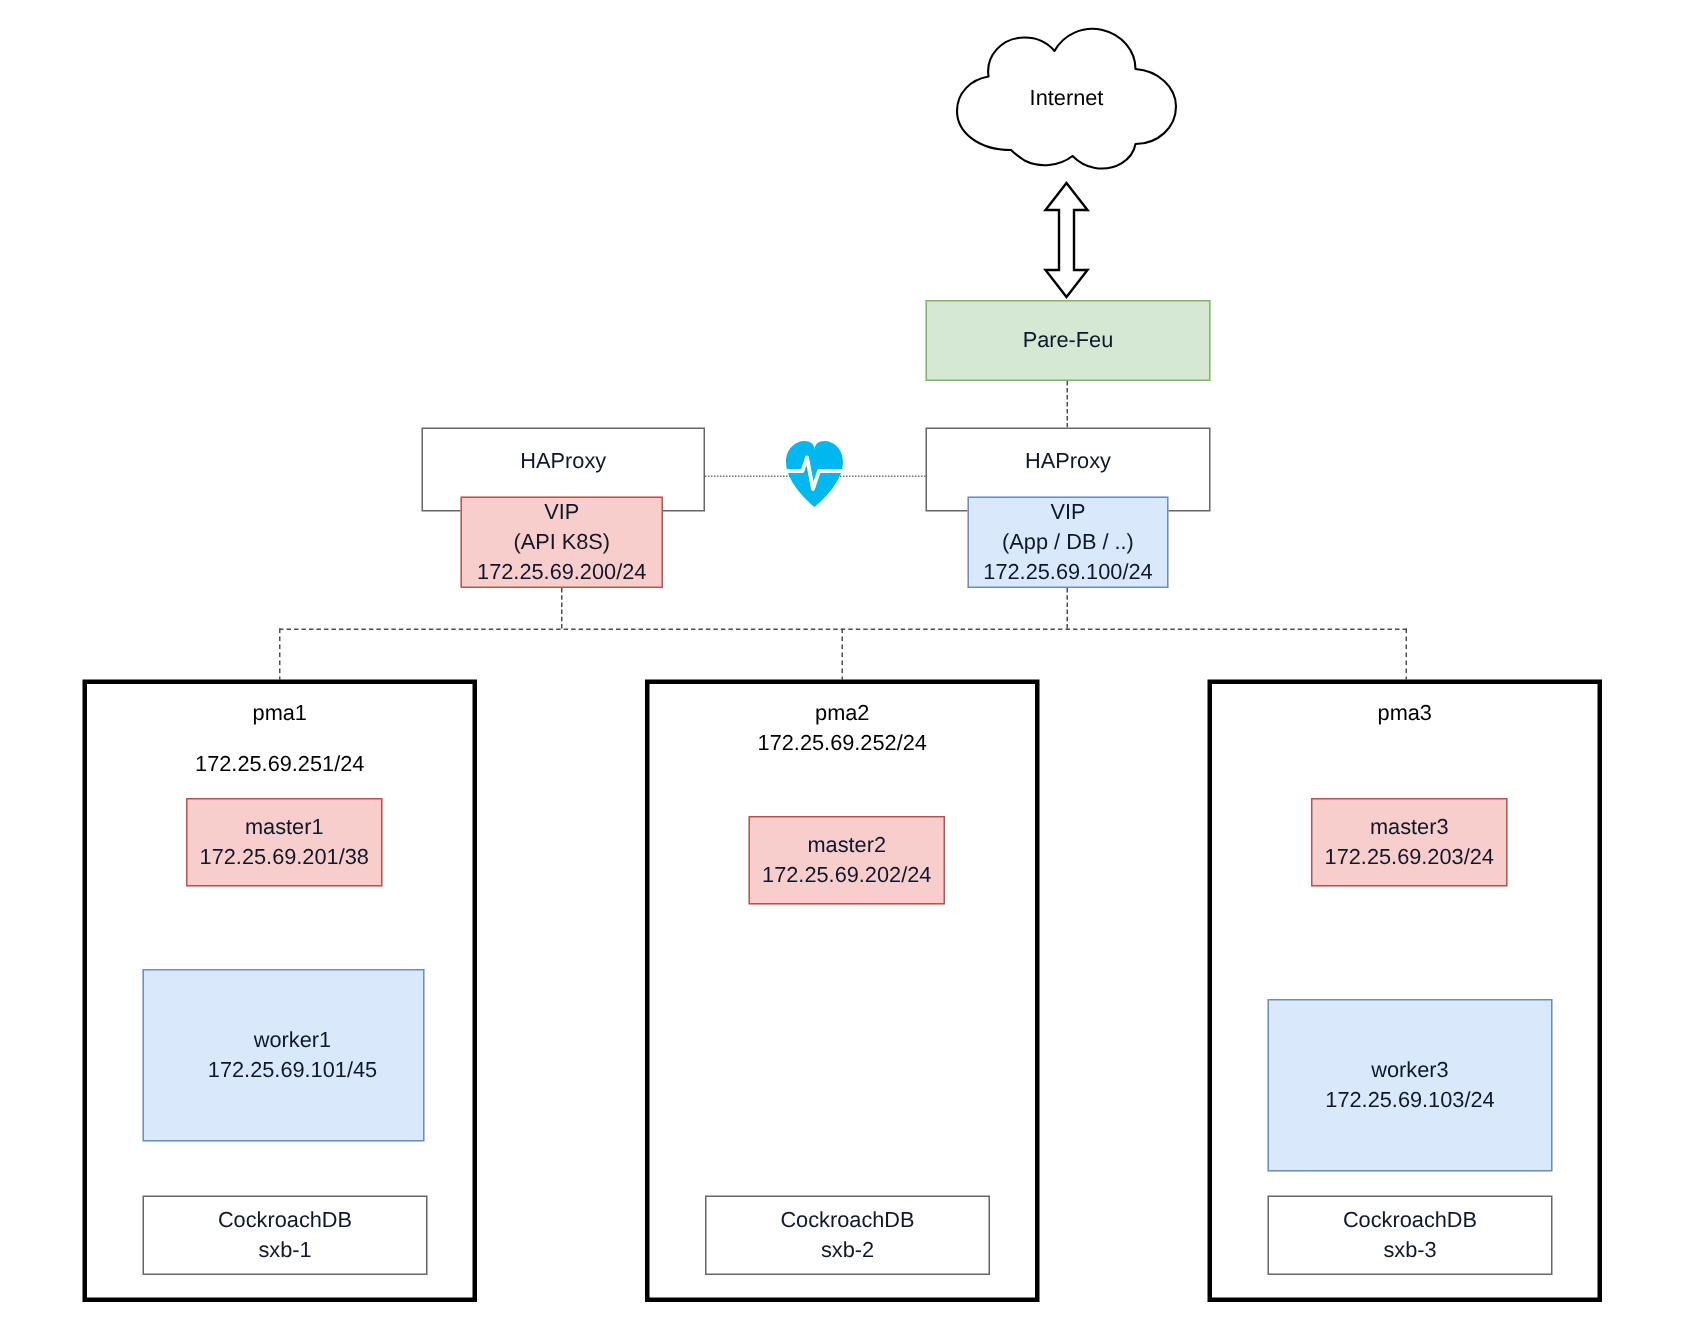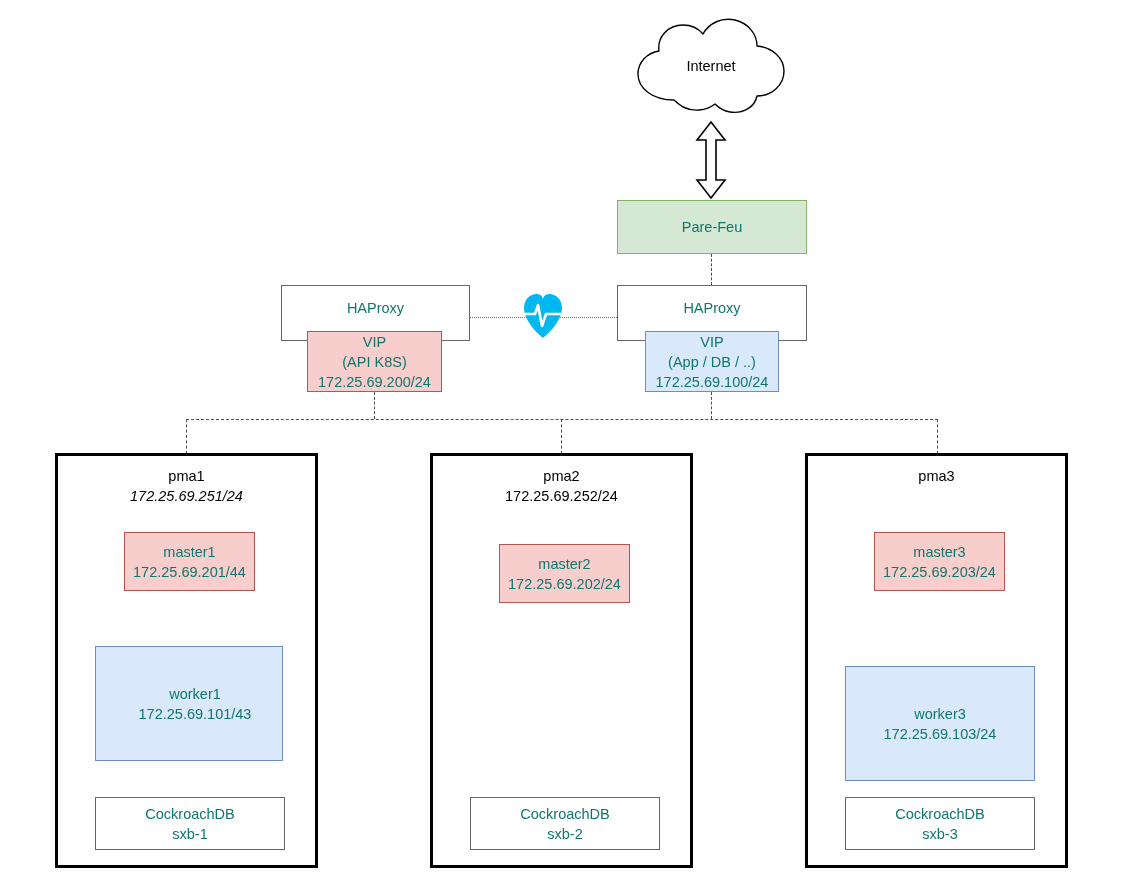--- a/index.html
+++ b/index.html
@@ -28,21 +28,21 @@
     box-sizing: border-box;
     border: 1px solid #666666;
     background: #ffffff;
     display: flex;
     flex-direction: column;
     align-items: center;
     justify-content: center;
     text-align: center;
     font-size: 14.5px;
     line-height: 1.38;
-    color: #0f766e;
+    color: #0f172a;
   }
   .box.fill-green { background: #d5e8d4; border-color: #82b366; }
   .box.fill-red   { background: #f8cecc; border-color: #b85450; }
   .box.fill-blue  { background: #dae8fc; border-color: #6c8ebf; }
   .box.plain      { border-color: #666666; background: #ffffff; }
 
   
   .container-box {
     position: absolute;
     box-sizing: border-box;
@@ -156,30 +156,30 @@
   <div class="dash-v" style="left:711px; top:392px; height:27px;"></div>
 
   <div class="dash-h" style="left:186px; top:419px; width:752px;"></div>
 
   <div class="dash-v" style="left:186px; top:419px; height:35px;"></div>
   <div class="dash-v" style="left:561px; top:419px; height:35px;"></div>
   <div class="dash-v" style="left:937px; top:419px; height:35px;"></div>
 
   <div class="container-box" style="left:55px; top:453px; width:263px; height:415px;">
     <div class="container-title" style="top:10px;">pma1</div>
-    <div class="container-title" style="top:30px;font-style:italic;">172.25.69.251/24</div>
+    <div class="container-title" style="top:44px;">172.25.69.251/24</div>
 
     <div class="box fill-red" style="left:66px; top:76px; width:131px; height:59px;">
       <div>master1</div>
-      <div class="nowrap">172.25.69.201/44</div>
+      <div class="nowrap">172.25.69.201/38</div>
     </div>
 
     <div class="box fill-blue" style="left:37px; top:190px; width:188px; height:115px;padding-left:12px;">
       <div>worker1</div>
-      <div class="nowrap">172.25.69.101/43</div>
+      <div class="nowrap">172.25.69.101/45</div>
     </div>
 
     <div class="box plain" style="left:37px; top:341px; width:190px; height:53px;">
       <div>CockroachDB</div>
       <div>sxb-1</div>
     </div>
   </div>
 
   <div class="container-box" style="left:430px; top:453px; width:263px; height:415px;">
     <div class="container-title" style="top:10px;">pma2</div>

